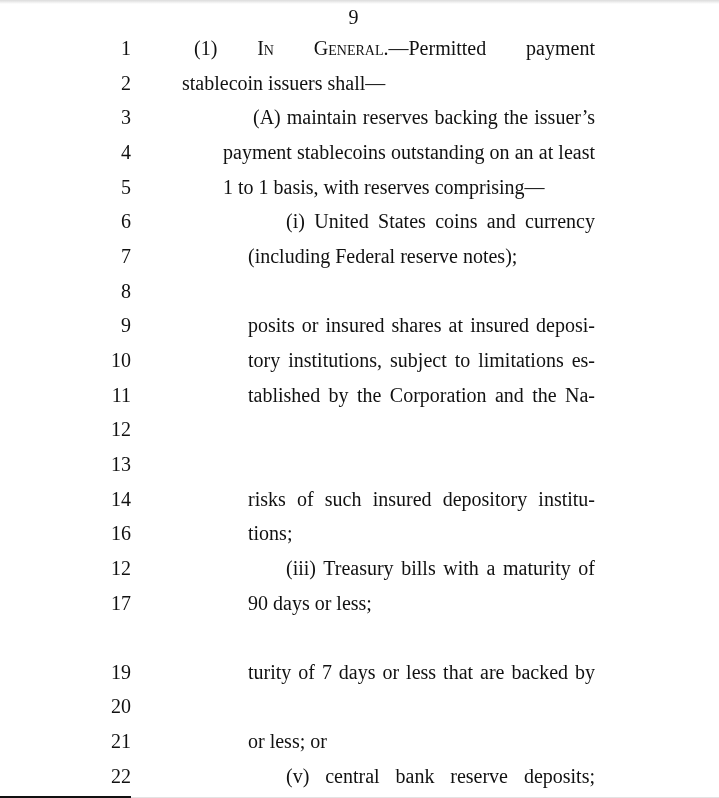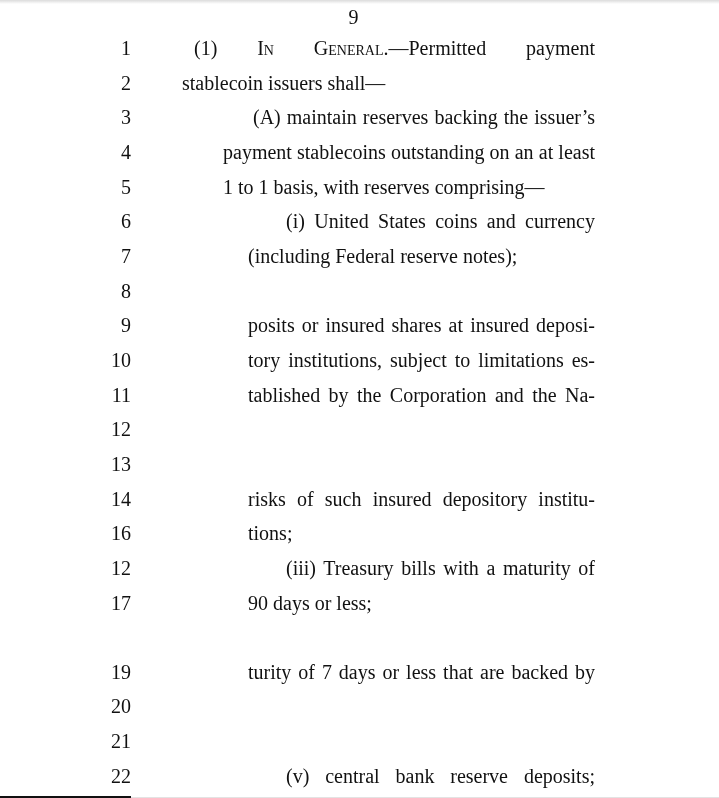--- a/index.html
+++ b/index.html
@@ -158,20 +158,21 @@
       </div>
       <div class="line-row">
         <div class="line-num">19</div>
         <div class="line-text pi-cont just"><span>turity of 7 days or less that are backed by</span></div>
       </div>
       <div class="line-row">
         <div class="line-num">20</div>
       </div>
       <div class="line-row">
         <div class="line-num">21</div>
+        <div class="line-text pi-cont"><span>or less; or</span></div>
       </div>
       <div class="line-row">
         <div class="line-num">22</div>
         <div class="line-text pi-first just"><span>(v) central bank reserve deposits;</span></div>
       </div>
     </div>
   <div class="bottom-hairline"></div>
   <div class="bottom-partial-rule"></div>
 </div>
 

